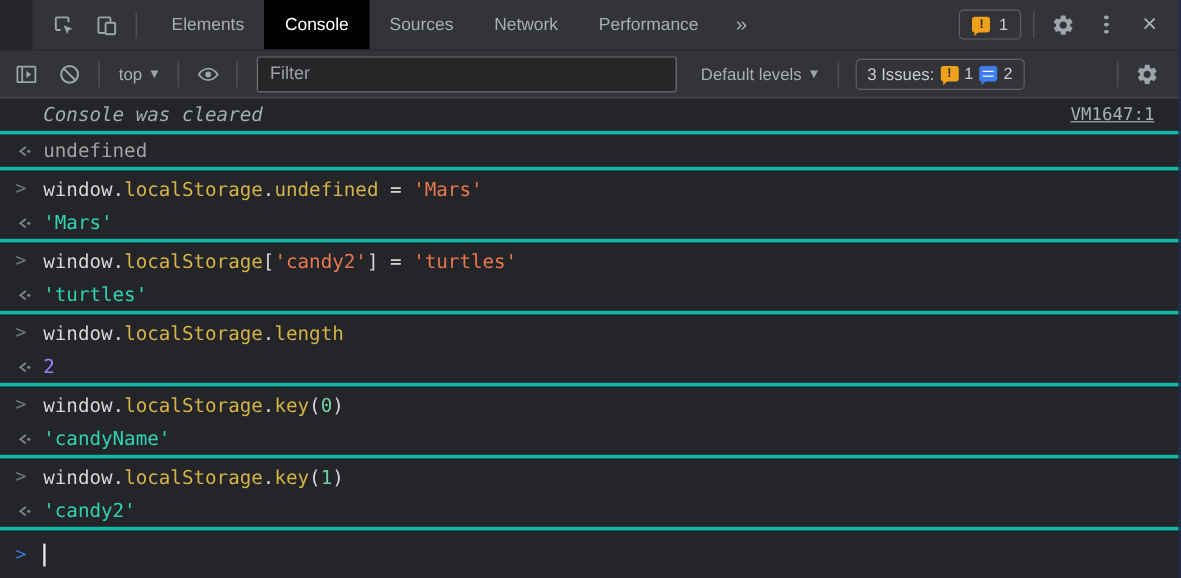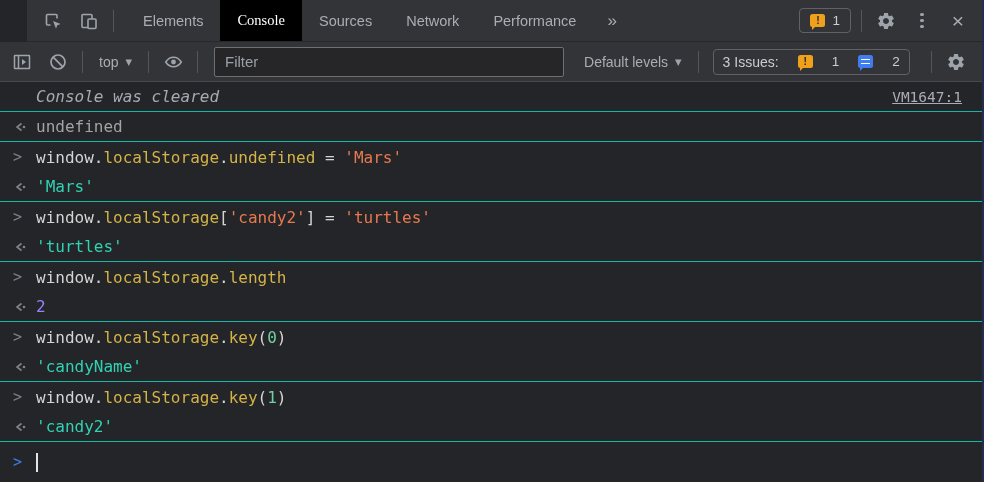--- a/index.html
+++ b/index.html
@@ -9,21 +9,21 @@
   
   .tabbar { height:42px; background:#333438; border-bottom:1px solid #27282b;
             display:flex; align-items:stretch;margin-left:27px; }
   .tb-left { display:flex; align-items:center; padding-left:8px; }
   .icon-btn { width:36px; height:28px; display:flex; align-items:center; justify-content:center;
               color:#9ea4ab; cursor:pointer; flex:0 0 auto; }
   .vsep { width:1px; height:22px; background:#55565a; margin:auto 6px; flex:0 0 auto; }
   .tabs { display:flex; align-items:stretch; margin-left:6px; }
   .tab { padding:0 17px; display:flex; align-items:center; color:#a9aeb4; font-size:14.5px;
          cursor:pointer; white-space:nowrap; }
-  .tab.active { background:#000000; color:#ffffff;font-family:Liberation Serif, serif; }
+  .tab.active { background:#000000; color:#ffffff; }
   .more-tabs { display:flex; align-items:center; color:#a9aeb4; font-size:17px; padding:0 14px; cursor:pointer; }
   .tb-right { margin-left:auto; display:flex; align-items:center; padding-right:8px; }
   .badge-box { display:flex; align-items:center; gap:7px; border:1px solid #606166; border-radius:4px;
                padding:4px 10px; cursor:pointer; margin-right:4px; }
   .badge-count { color:#c9cdd2; font-size:13.5px; }
 
   .bubble { position:relative; width:15px; height:13px; border-radius:2.5px;
             display:flex; flex-direction:column; justify-content:center; align-items:center; flex:0 0 auto; }
   .bubble-err { background:#f0a11b; color:#2b2b2b; font-weight:bold; font-size:10.5px; line-height:1; }
   .bubble-err::after { content:""; position:absolute; left:2px; bottom:-3px;
@@ -40,29 +40,29 @@
   
   .toolbar { height:40px; background:#333438; border-bottom:1px solid #47484c;
              display:flex; align-items:center; padding:0 10px 0 4px; }
   .selector { display:flex; align-items:center; gap:7px; color:#a9aeb4; font-size:14px;
               padding:0 10px; cursor:pointer; white-space:nowrap; }
   .dd-arrow { font-size:8.5px; color:#9ea4ab; font-family:"DejaVu Sans", sans-serif; }
   .filter-input { width:350px; height:30px; background:#262628; border:1px solid #6e6f73;
                   border-radius:2px; color:#d946ef; font-size:15px; padding:0 10px;
                   font-family:"Liberation Sans", sans-serif; margin:0 10px; outline:none; }
   .filter-input::placeholder { color:#9aa0a6; }
-  .issues-box { display:flex; align-items:center; gap:19px; border:1px solid #606166; border-radius:4px;
+  .issues-box { display:flex; align-items:center; gap:5px; border:1px solid #606166; border-radius:4px;
                 padding:4px 9px; cursor:pointer; margin-left:8px; }
   .issues-label { color:#c9cdd2; font-size:14px; }
   .tb2-spacer { flex:1; }
 
   
   .console { height:400px; font-family:"DejaVu Sans Mono", monospace; font-size:16px; }
   .crow { height:30px; display:flex; align-items:center; padding:0 22px 0 13px; }
-  .msg-info, .msg-result { border-bottom:1px solid #14b8a6; }
+  .msg-info, .msg-result { border-bottom:3px solid #14b8a6; }
   .cicon { width:23px; min-width:23px; display:flex; align-items:center; }
   .ctext { white-space:pre; }
   .prompt { color:#78808a; font-size:15px; }
   .prompt.active { color:#3d7de9; }
   .tok-info  { color:#a5abb2; font-style:italic; }
   .tok-undef { color:#a3a3a3; }
   .tok-plain { color:#d5d5d5; }
   .tok-prop  { color:#d4b347; }
   .tok-str   { color:#e8794f; }
   .tok-num   { color:#6fd1a3; }

